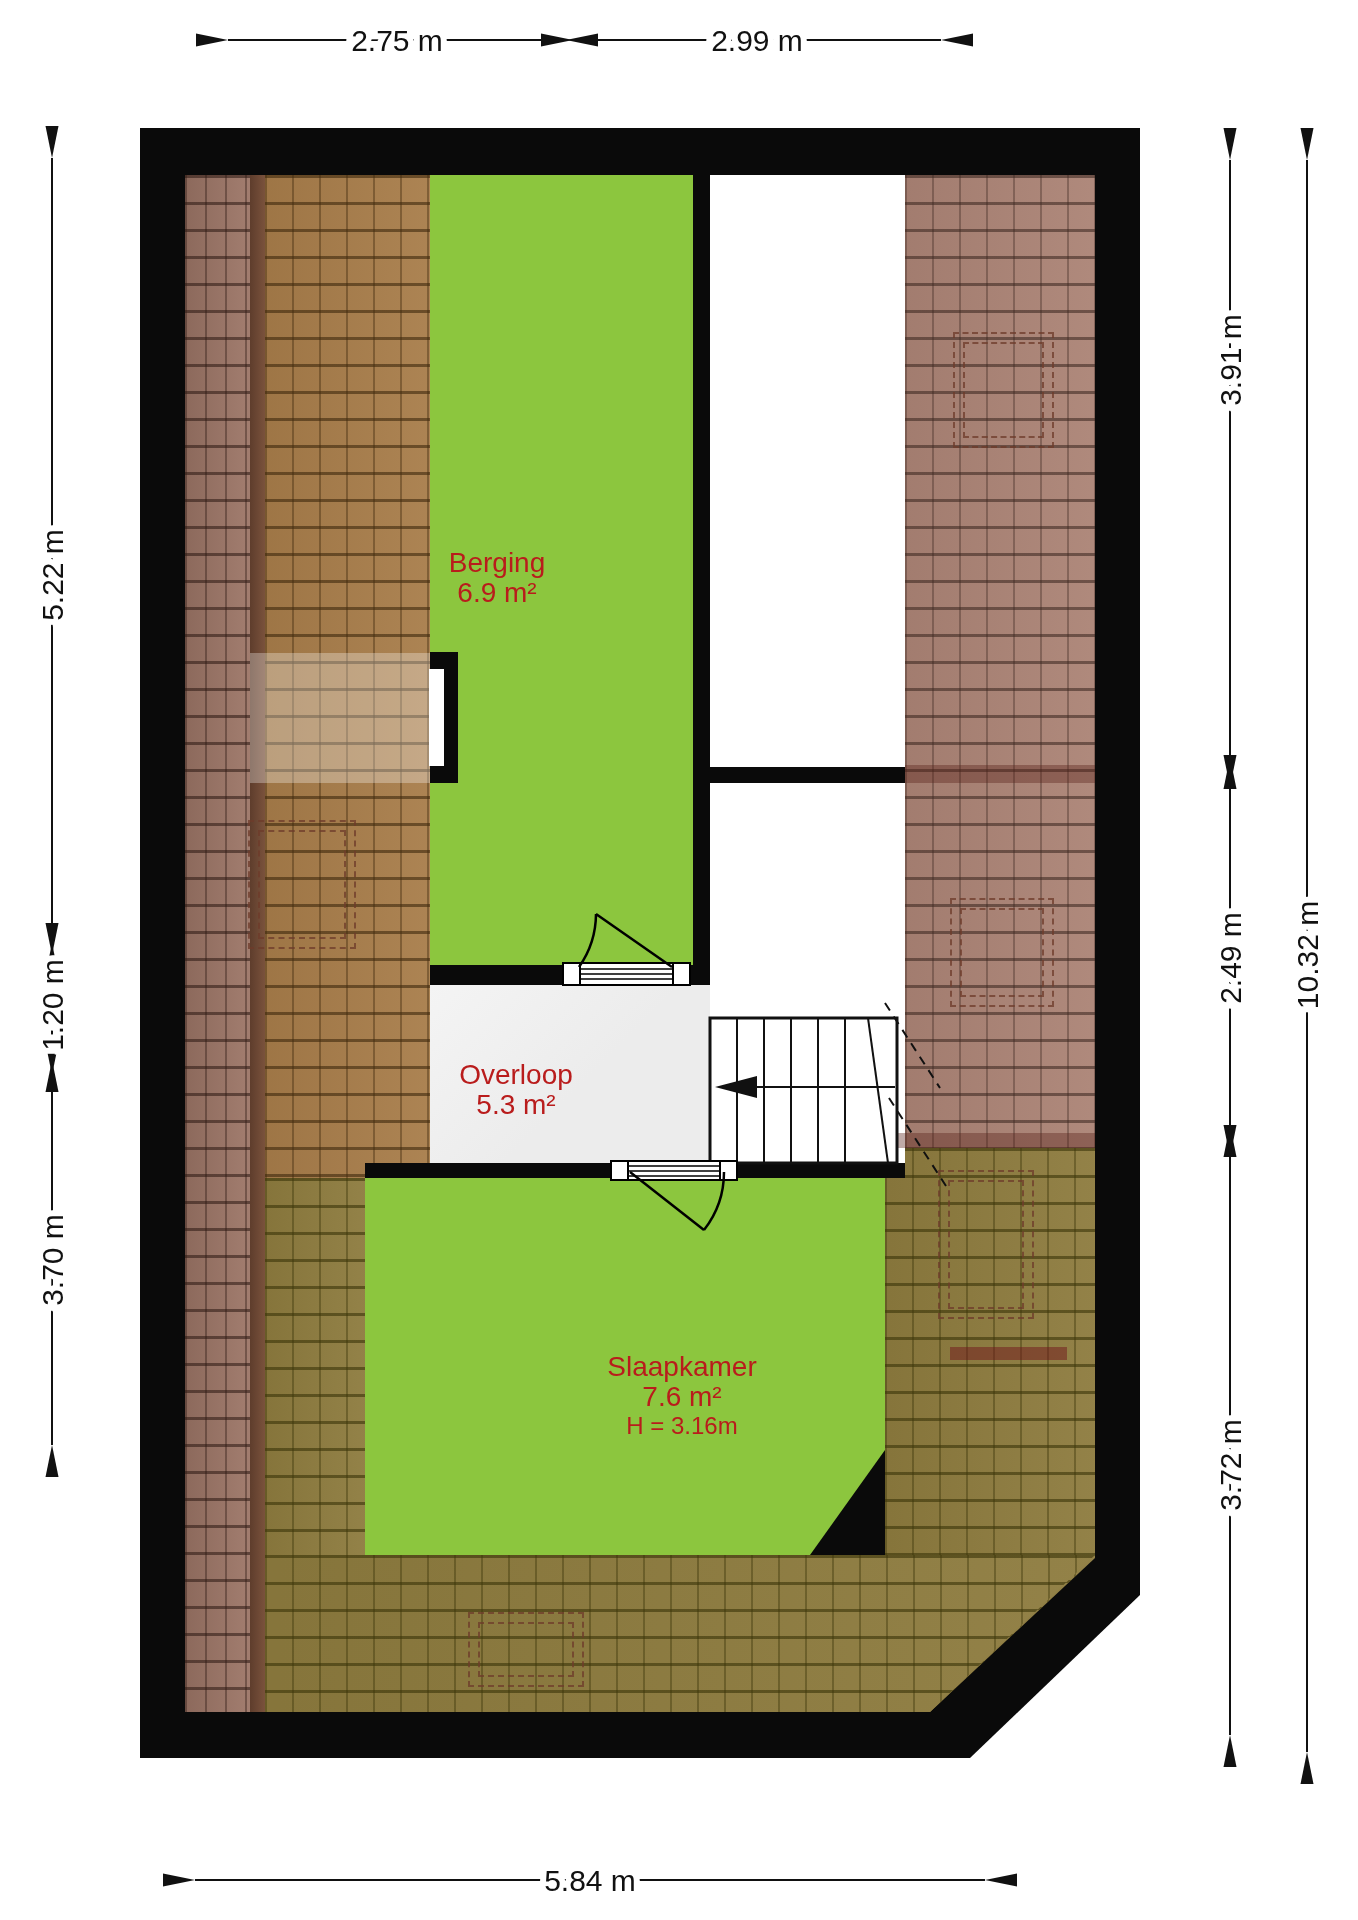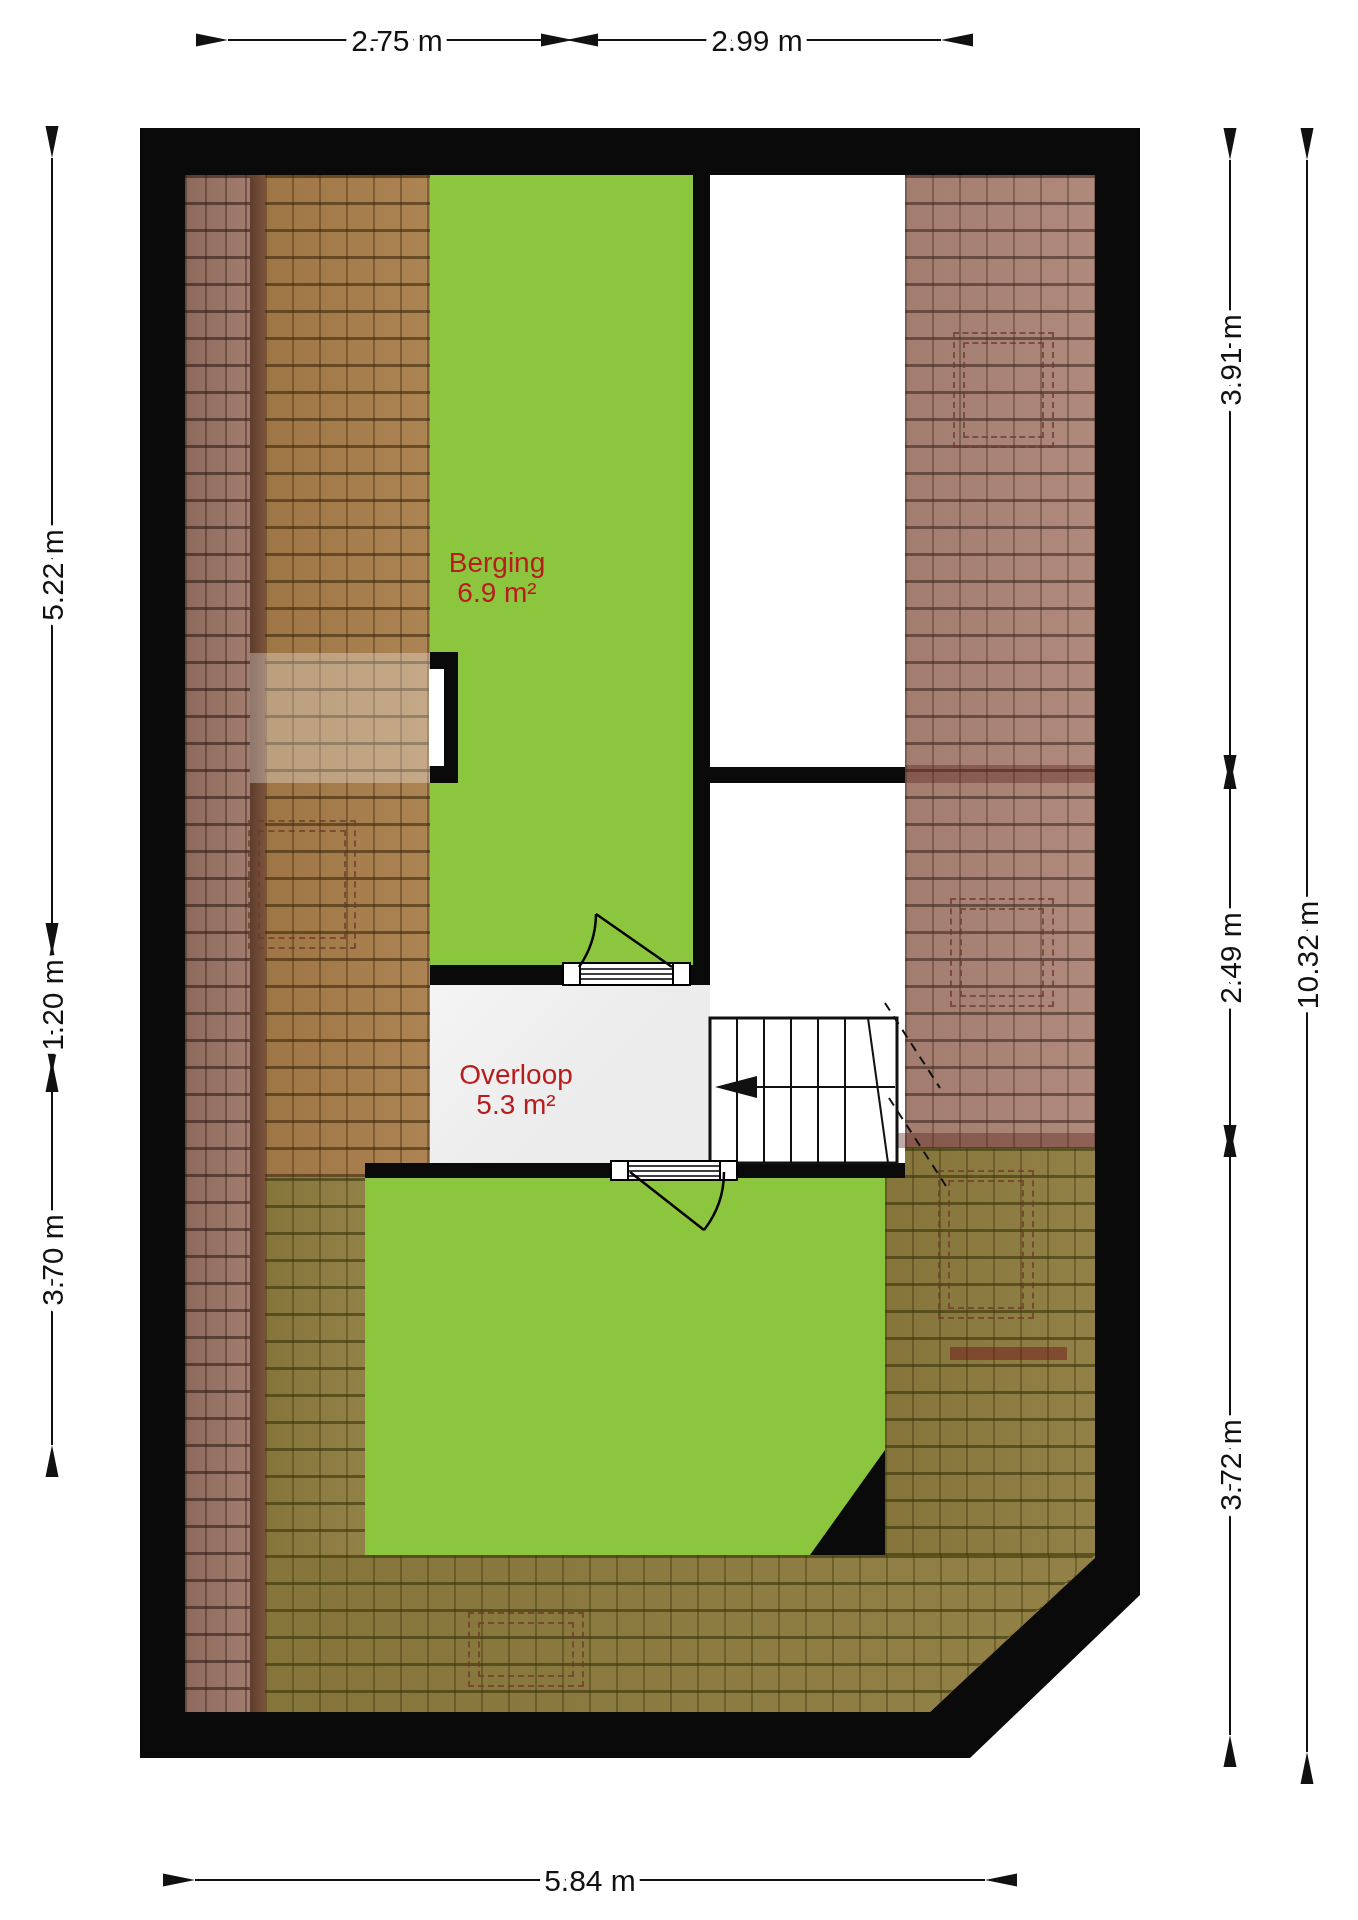--- a/index.html
+++ b/index.html
@@ -106,20 +106,25 @@
     </div>
 
   <div class="abs room-label" style="left:497px;top:548px;">
     <div class="name">Berging</div>
     <div class="area">6.9 m²</div>
   </div>
   <div class="abs room-label" style="left:508px;top:1060px;margin-left:8px;">
     <div class="name">Overloop</div>
     <div class="area">5.3 m²</div>
   </div>
+  <div class="abs room-label" style="left:682px;top:1352px;">
+    <div class="name">Slaapkamer</div>
+    <div class="area">7.6 m²</div>
+    <div class="h">H = 3.16m</div>
+  </div>
 
   <svg class="abs overlay-svg" width="1358" height="1920" viewBox="0 0 1358 1920">
     <defs>
       <marker id="ah" markerWidth="34" markerHeight="16" refX="1" refY="8" orient="auto-start-reverse" markerUnits="userSpaceOnUse">
         <path d="M1,8 L33,1.5 L33,14.5 Z" fill="#111"></path>
       </marker>
     </defs>
 
     <g stroke="#111" fill="none" stroke-width="2">
       <rect x="710" y="1018" width="187" height="145" fill="#fff" stroke-width="3"></rect>

